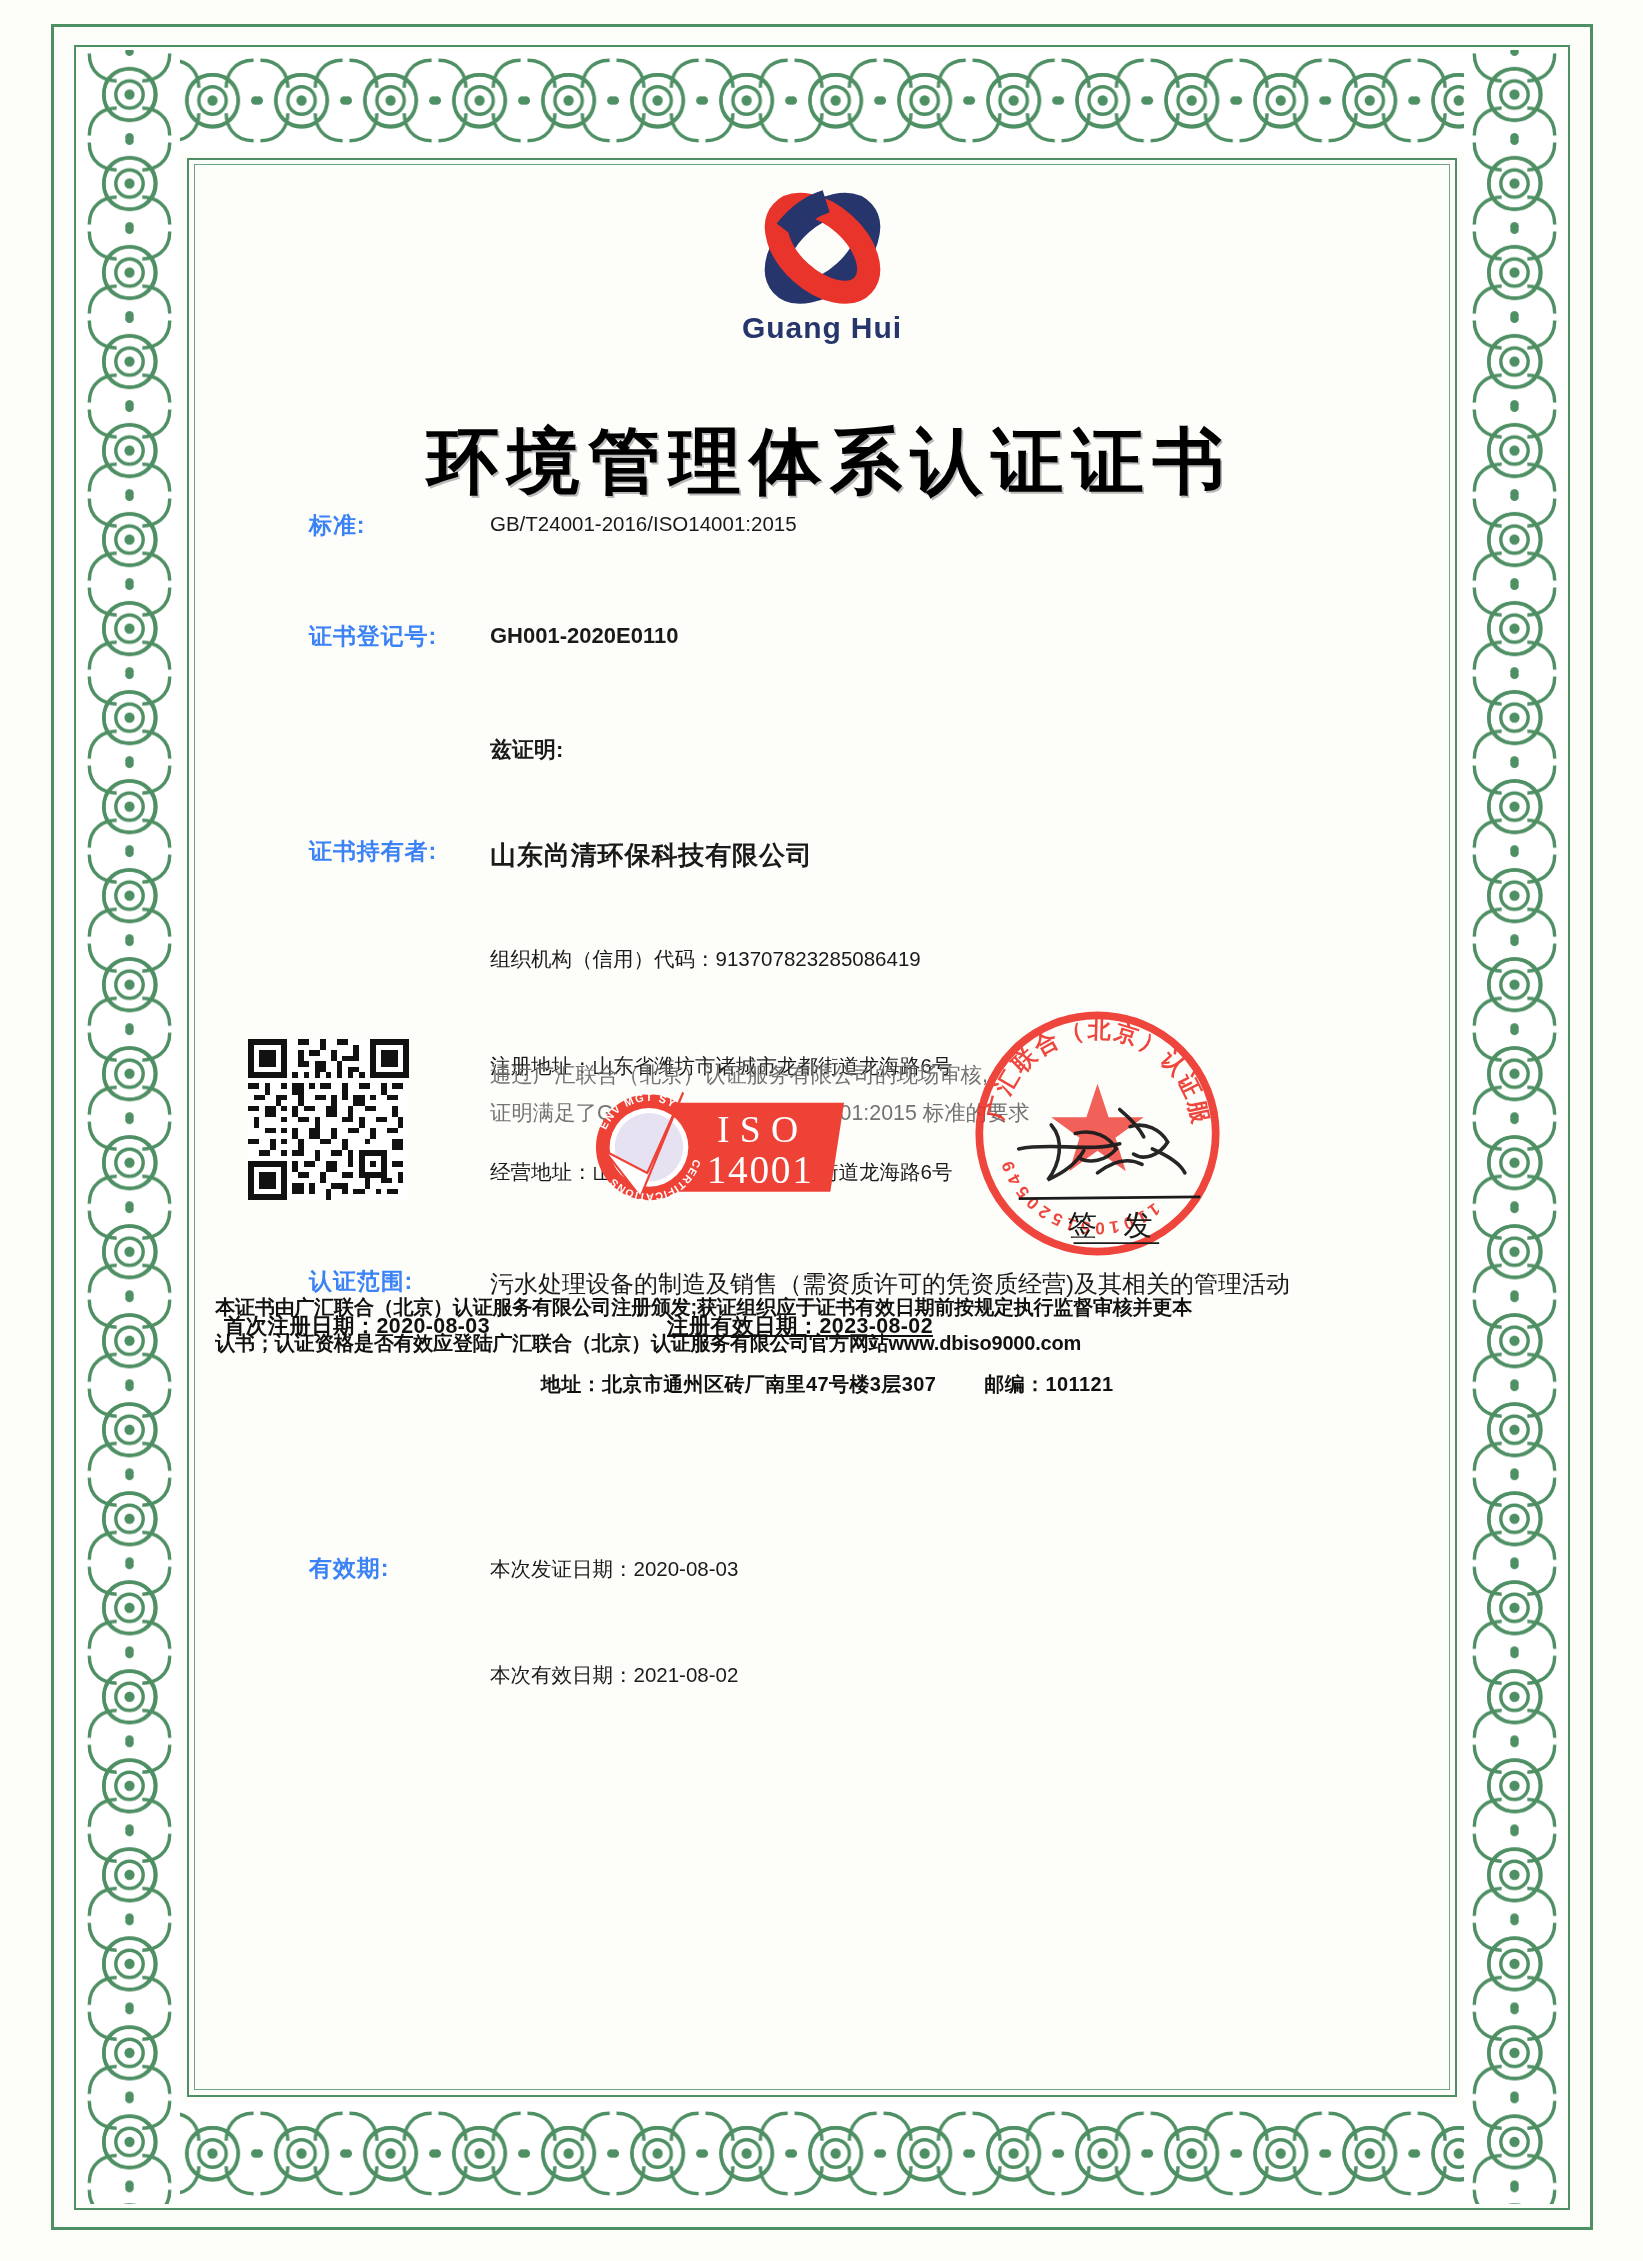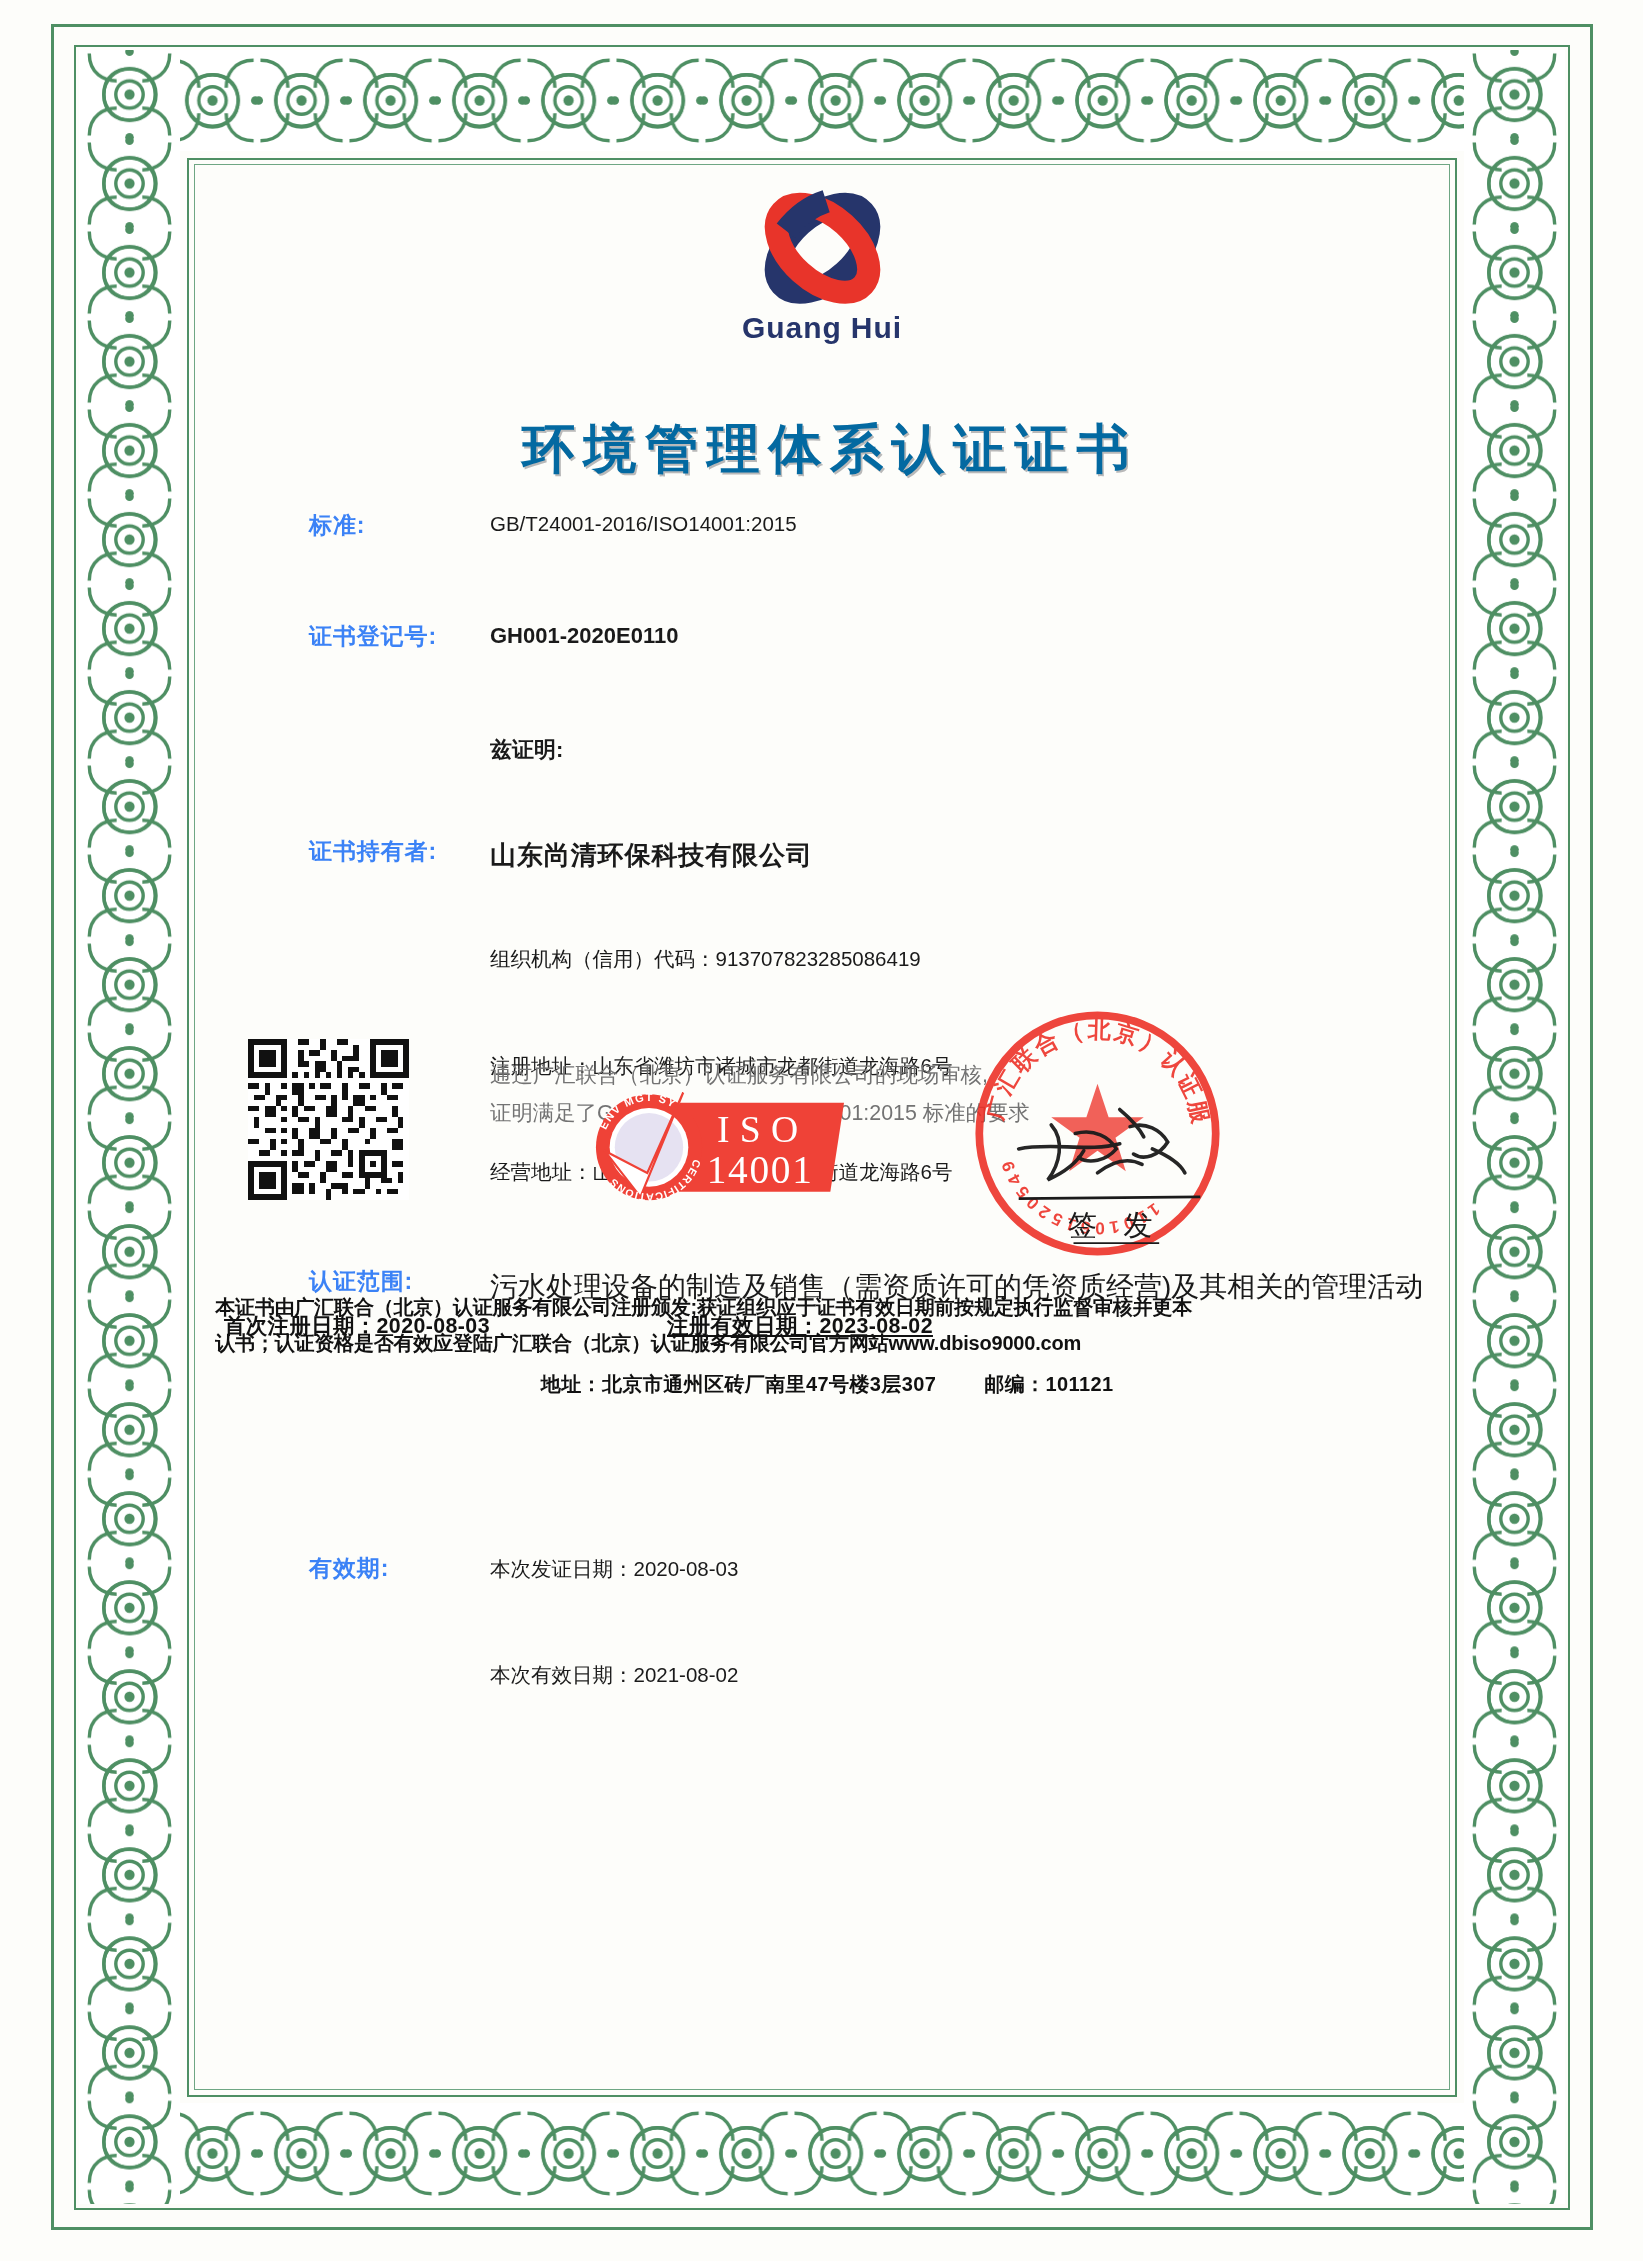--- a/index.html
+++ b/index.html
@@ -75,24 +75,24 @@
     margin-top:1.7px;
     font-size:30px; font-weight:bold;
     color:#26356b;
     letter-spacing:0.9px;
   }
 
   .cert-title {
     position:absolute; left:16px; right:0; top:238px;
     text-align:center;
     font-family:"DejaVu Sans","Liberation Sans",sans-serif;
-    font-size:53px;
+    font-size:72px;
     font-weight:bold;
     letter-spacing:8.6px;
-    color:#0369a1;
+    color:#000000;
     text-shadow:1.7px 1.7px 0 #b9b9b9;
   }
 
   .rows { position:absolute; left:0; right:0; top:334px; }
   .row { position:relative; min-height:48px; }
   .lbl {
     position:absolute; left:104px; top:0;
     font-size:23px; font-weight:bold; color:#3b82f6;
     letter-spacing:0.9px;
   }
@@ -106,21 +106,21 @@
   .val.mid  { font-size:20.5px; }
 
   .r-standard   { top:0; }
   .r-regno      { top:63px; }
   .r-hereby     { top:127px; }
   .r-holder     { top:182px; }
   .r-orgcode    { top:241px; }
   .r-regaddr    { top:300px; }
   .r-opaddr     { top:358px; }
   .r-scope      { top:420px; }
-  .r-scope .val { font-size:28px; }
+  .r-scope .val { font-size:24px; }
 
   .audit {
     position:absolute; left:285px; top:546px;
     font-size:21.4px; line-height:38px; color:#737373;
     white-space:nowrap;
   }
 
   .r-valid      { top:659px; }
   .r-valid2     { top:717px; }
 

